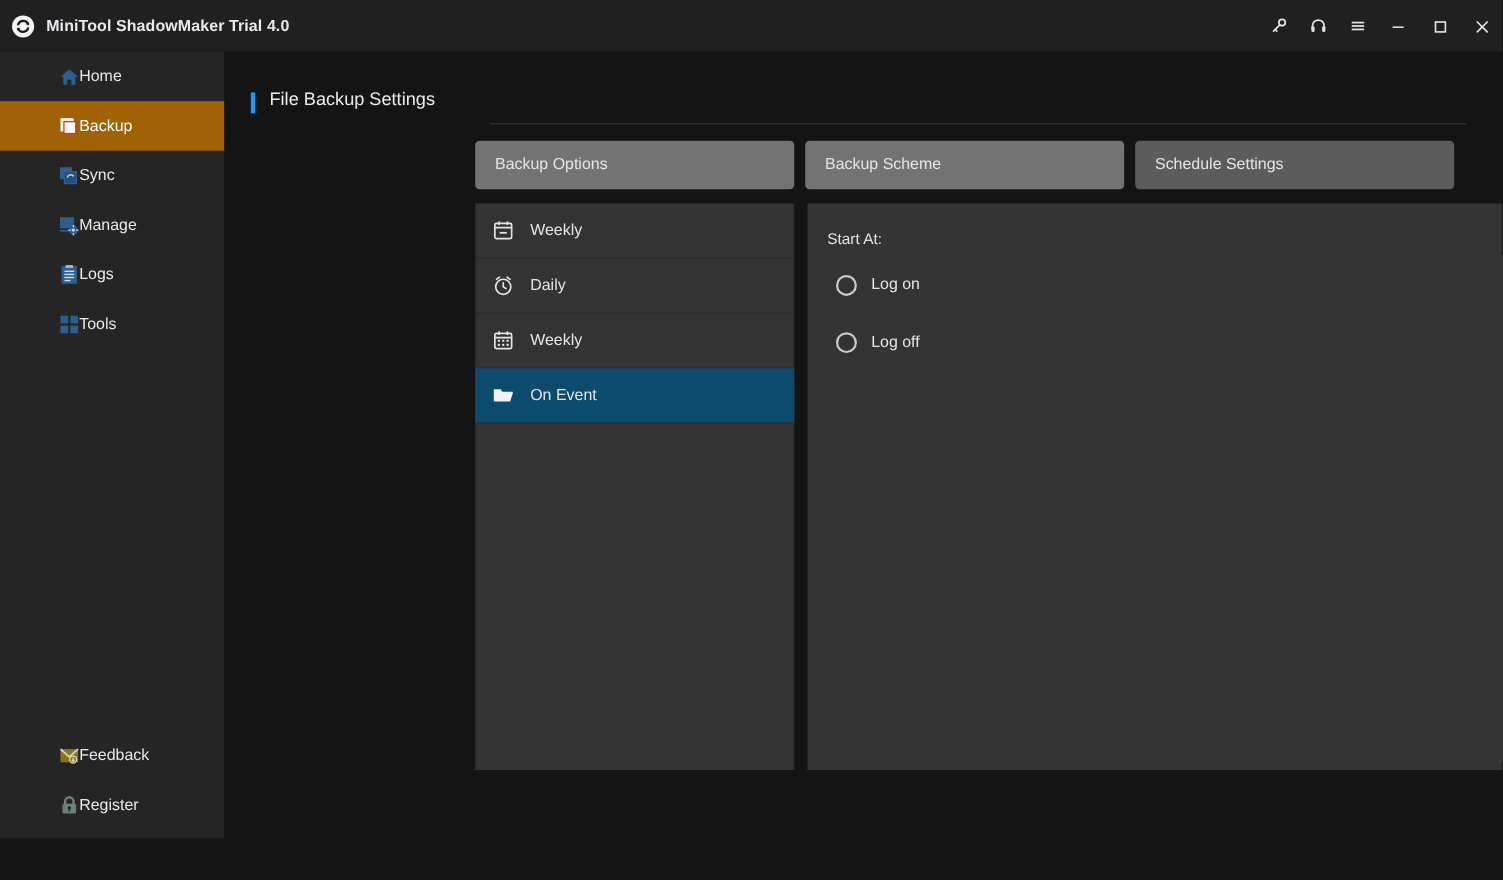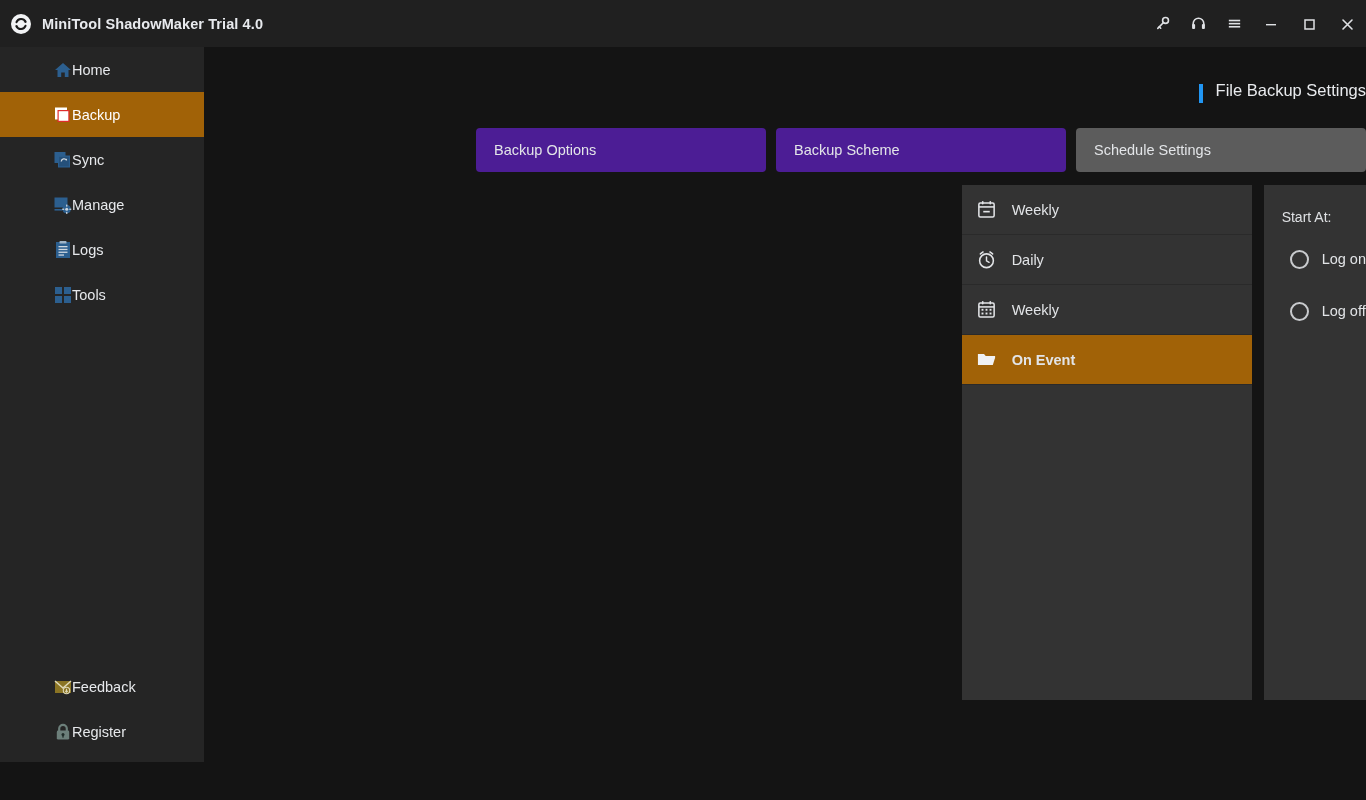--- a/index.html
+++ b/index.html
@@ -78,21 +78,20 @@
   .side-bottom { margin-top: auto; padding-bottom: 8px; }
   .side-bottom .nav-item { height: 45px; }
 
   
   .main {
     flex: 1 1 auto;
     background: #141414;
     position: relative;
     display: flex; flex-direction: column;
     min-width: 0;
-    align-items: flex-end;
   }
   .page-head {
     margin: 34px 0 0 24px;
     display: flex; align-items: flex-start;
   }
   .head-bar {
     width: 4px; height: 19px;
     background: #2196f3;
     margin-top: 3px;
     flex: 0 0 4px;
@@ -110,21 +109,21 @@
   }
 
   
   .tabs {
     display: flex;
     margin: 15px 0 0 228px;
     gap: 10px;
   }
   .tab {
     width: 290px; height: 44px;
-    background: #4c1d95;
+    background: #737373;
     border-radius: 4px;
     display: flex; align-items: center;
     padding-left: 18px;
     color: #e3e5e8;
     font-size: 14.5px;
   }
   .tab.active { background: #5c5c5c; }
 
   
   .panels {
@@ -137,21 +136,21 @@
     width: 290px; flex: 0 0 290px;
     background: #333333;
     display: flex; flex-direction: column;
   }
   .list-item {
     height: 50px;
     display: flex; align-items: center;
     padding-left: 14px;
     border-bottom: 1px solid #2a2a2a;
   }
-  .list-item.selected { background: #a16207; font-weight: bold; }
+  .list-item.selected { background: #0c4a6e; }
   .list-item .li-icon {
     width: 22px; height: 22px;
     display: flex; align-items: center; justify-content: center;
     flex: 0 0 22px;
   }
   .list-item .li-label {
     margin-left: 14px;
     color: #e2e4e7;
     font-size: 14.5px;
   }

